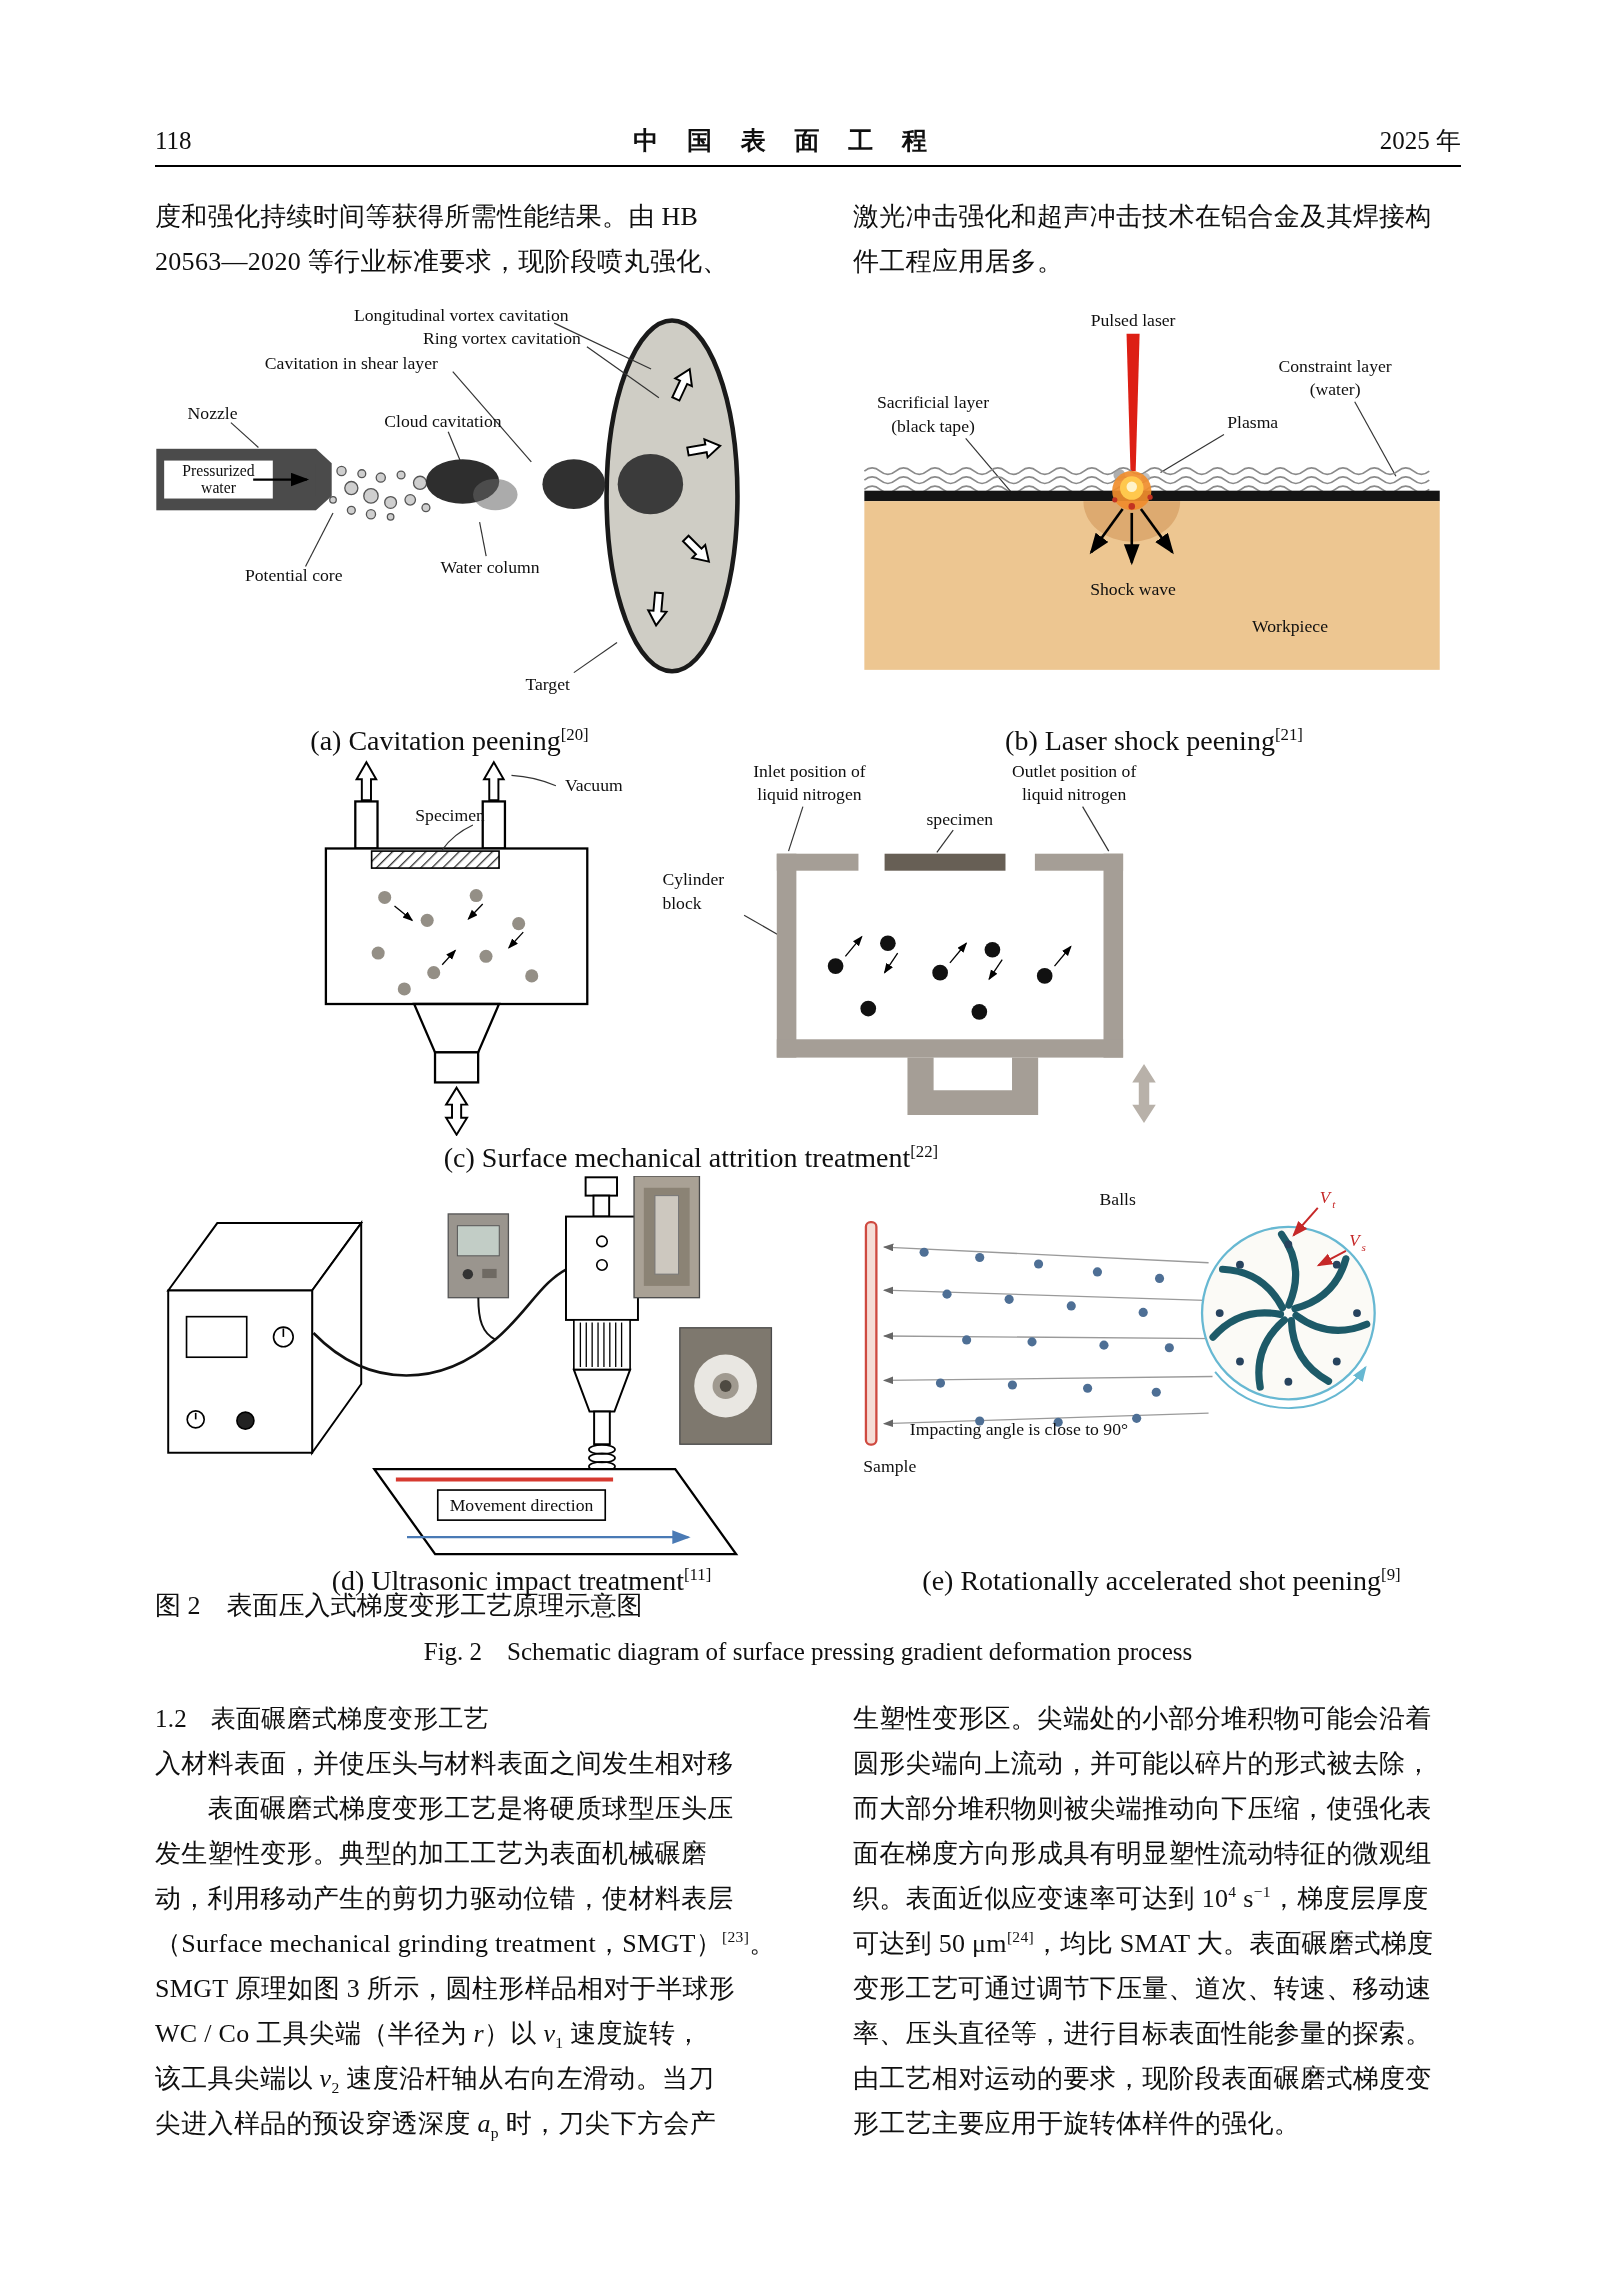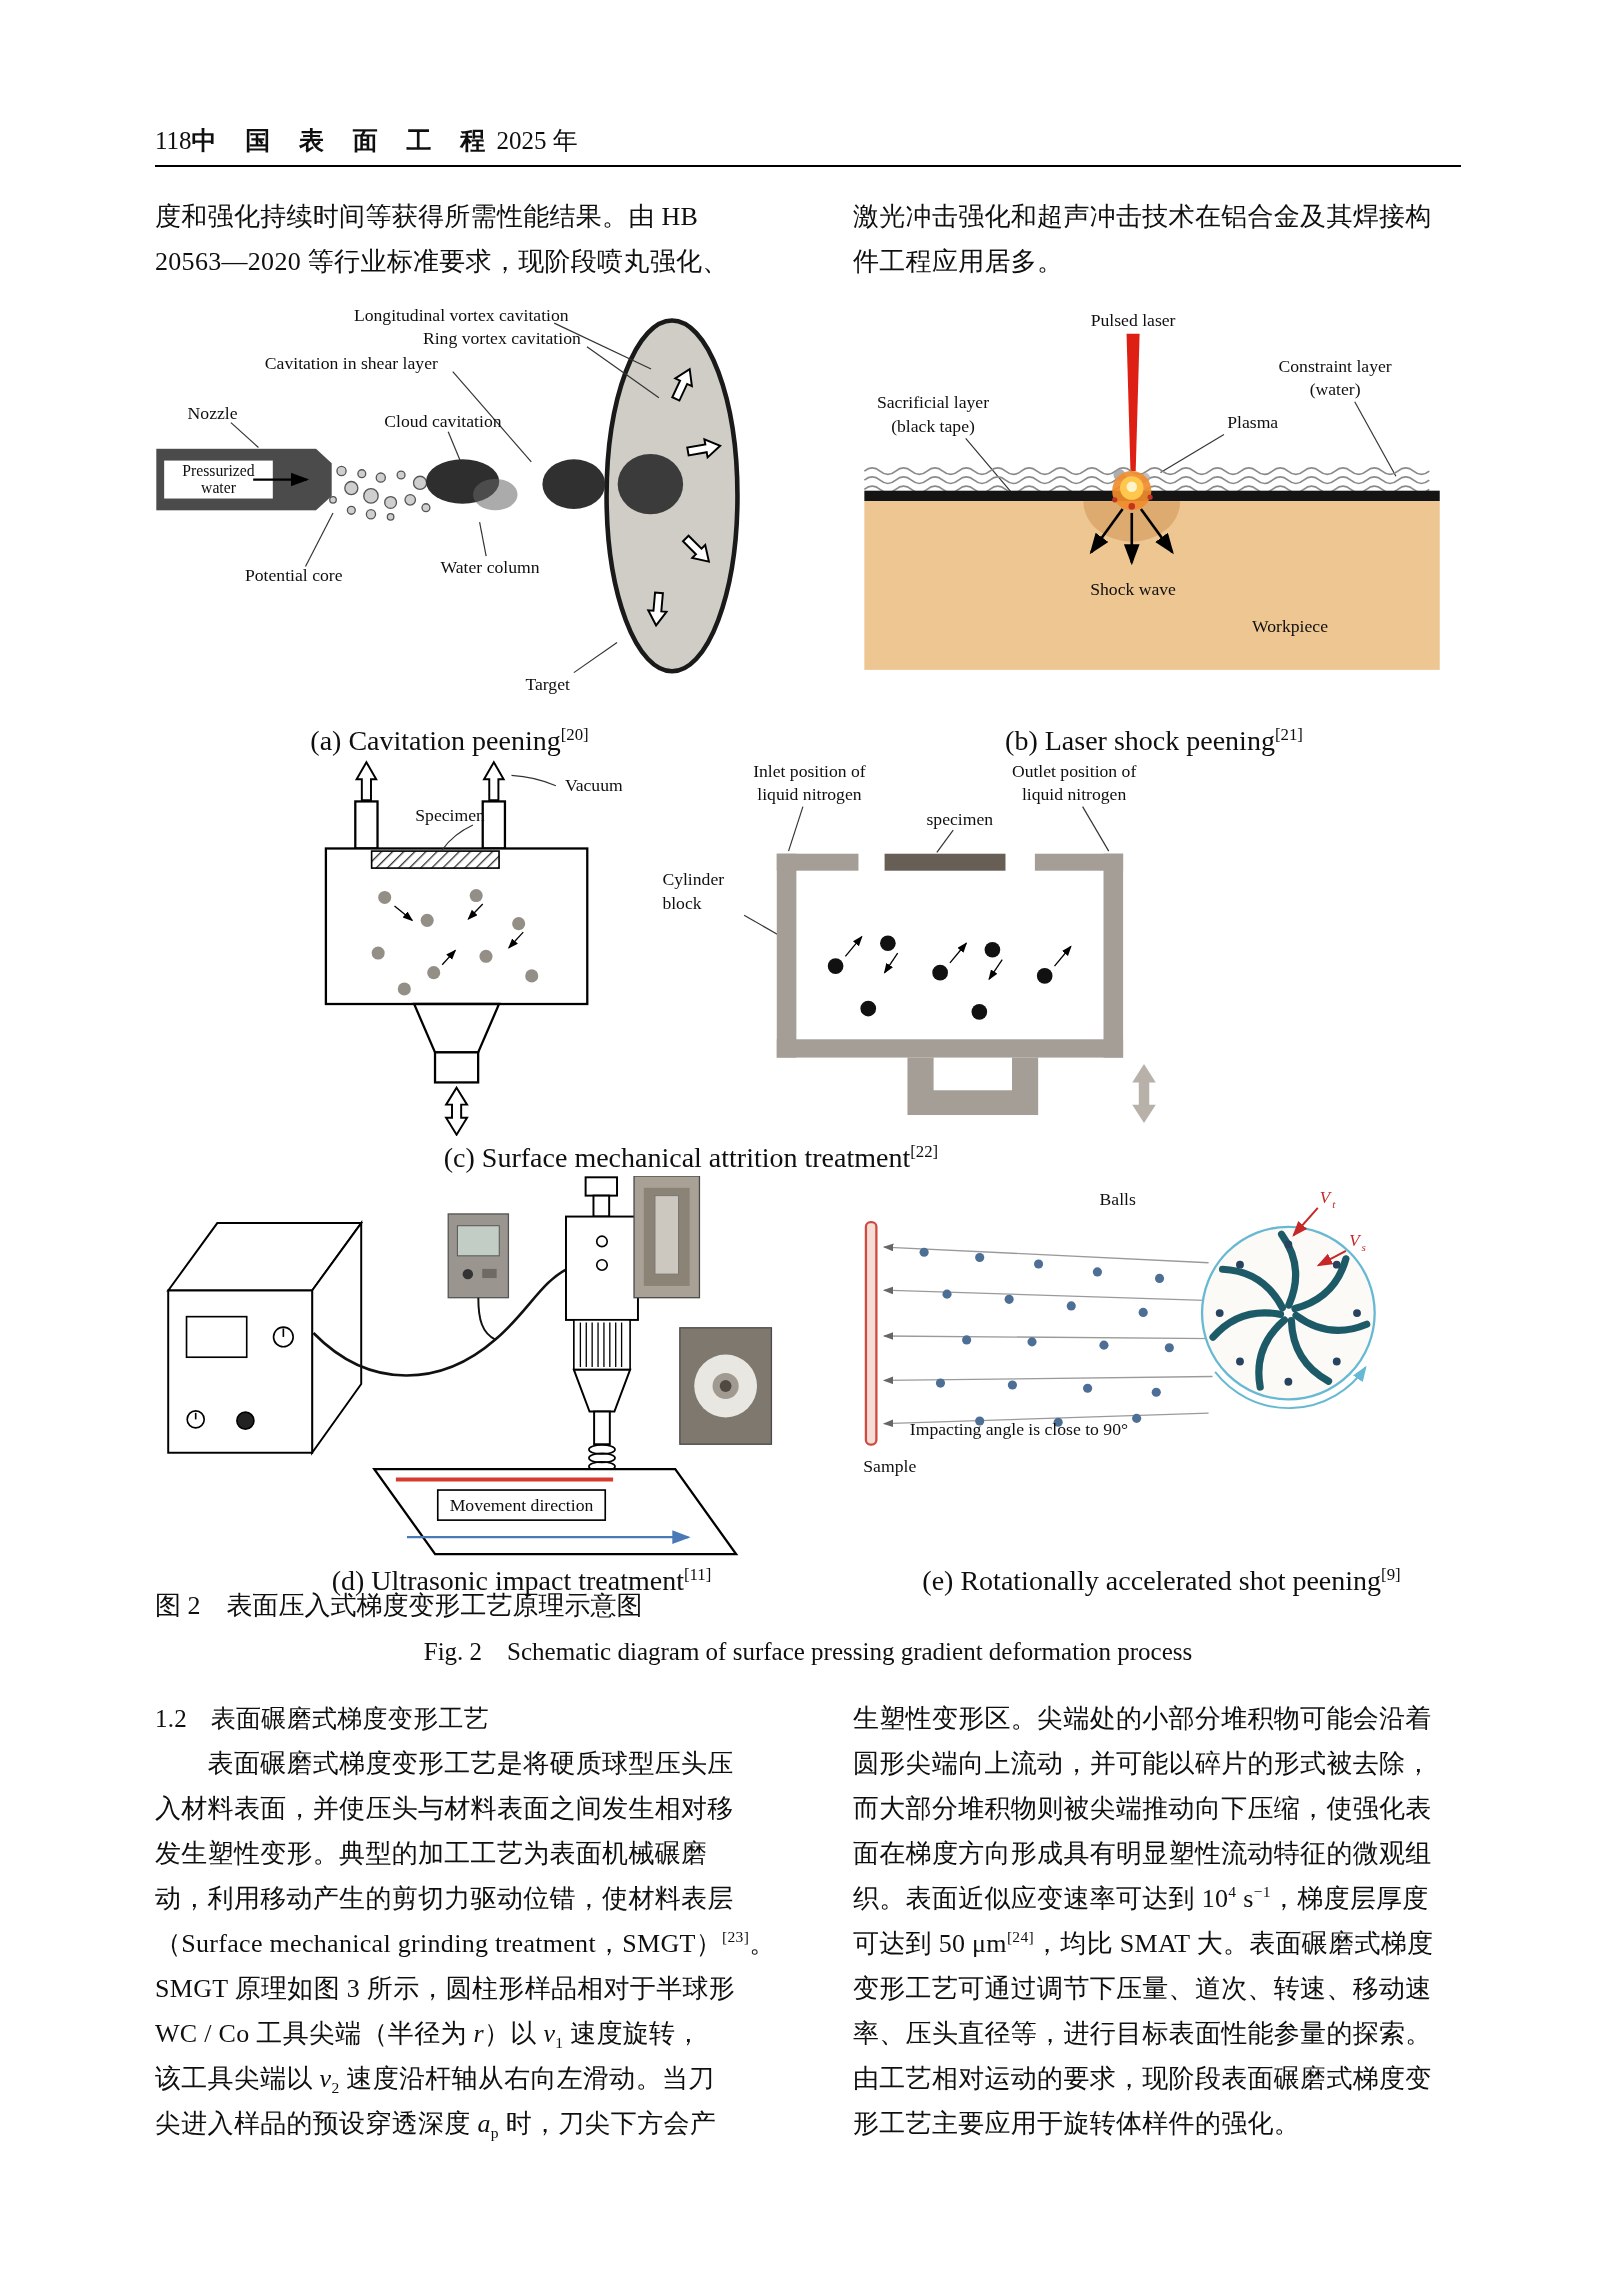--- a/index.html
+++ b/index.html
@@ -1,20 +1,20 @@
 <!DOCTYPE html>
 <html style="font-size:10.5px"><head>
 <meta charset="utf-8">
 <style>
   * { margin:0; padding:0; box-sizing:border-box; }
   html,body { background:#ffffff; }
   .page { position:relative; width:1623px; height:2295px; background:#fff;
           font-family:"Liberation Serif","DejaVu Serif",serif; color:#0f0f0f; overflow:hidden; }
   .header { position:absolute; left:155px; top:124px; width:1306px;
-            display:flex; align-items:baseline; font-size:25px; }
+            display:flex; justify-content:space-between; align-items:baseline; font-size:25px; }
   .jtitle { font-weight:bold; letter-spacing:0.45em; }
   .rule { position:absolute; left:155px; top:165px; width:1306px; height:2px; background:#000; }
   .col { position:absolute; font-size:26px; line-height:45px; letter-spacing:0.3px; }
   .tline { white-space:nowrap; }
   sup { font-size:0.6em; vertical-align:super; line-height:0; }
   sub { font-size:0.6em; vertical-align:sub; line-height:0; }
   .it { font-style:italic; }
   .intro-left  { left:155px;  top:194px; width:644px; }
   .intro-right { left:853px; top:194px; width:615px; }
   .figure-area { position:absolute; left:155px; top:306px; width:1306px; height:1282px; }
@@ -407,22 +407,22 @@
   </div>
 
   <div class="figcap-zh">图 2　表面压入式梯度变形工艺原理示意图</div>
   <div class="figcap-en">Fig. 2　Schematic diagram of surface pressing gradient deformation process</div>
 
   <div class="col body-left">
     <div class="sec-head">
       <span class="num">1.2</span><span>表面碾磨式梯度变形工艺</span>
     </div>
     <div>
+        <div class="tline"><span>入材料表面，并使压头与材料表面之间发生相对移</span></div>
         <div class="tline"><span>　　表面碾磨式梯度变形工艺是将硬质球型压头压</span></div>
-        <div class="tline"><span>入材料表面，并使压头与材料表面之间发生相对移</span></div>
         <div class="tline"><span>发生塑性变形。典型的加工工艺为表面机械碾磨</span></div>
         <div class="tline"><span>动，利用移动产生的剪切力驱动位错，使材料表层</span></div>
         <div class="tline"><span>（Surface mechanical grinding treatment，SMGT）</span><sup>[23]</sup><span>。</span></div>
         <div class="tline"><span>SMGT 原理如图 3 所示，圆柱形样品相对于半球形</span></div>
         <div class="tline"><span>WC / Co 工具尖端（半径为 </span><span class="it">r</span><span>）以 </span><span class="it">v</span><sub>1</sub><span> 速度旋转，</span></div>
         <div class="tline"><span>该工具尖端以 </span><span class="it">v</span><sub>2</sub><span> 速度沿杆轴从右向左滑动。当刀</span></div>
         <div class="tline"><span>尖进入样品的预设穿透深度 </span><span class="it">a</span><sub>p</sub><span> 时，刀尖下方会产</span></div>
       </div>
   </div>
   <div class="col body-right">

